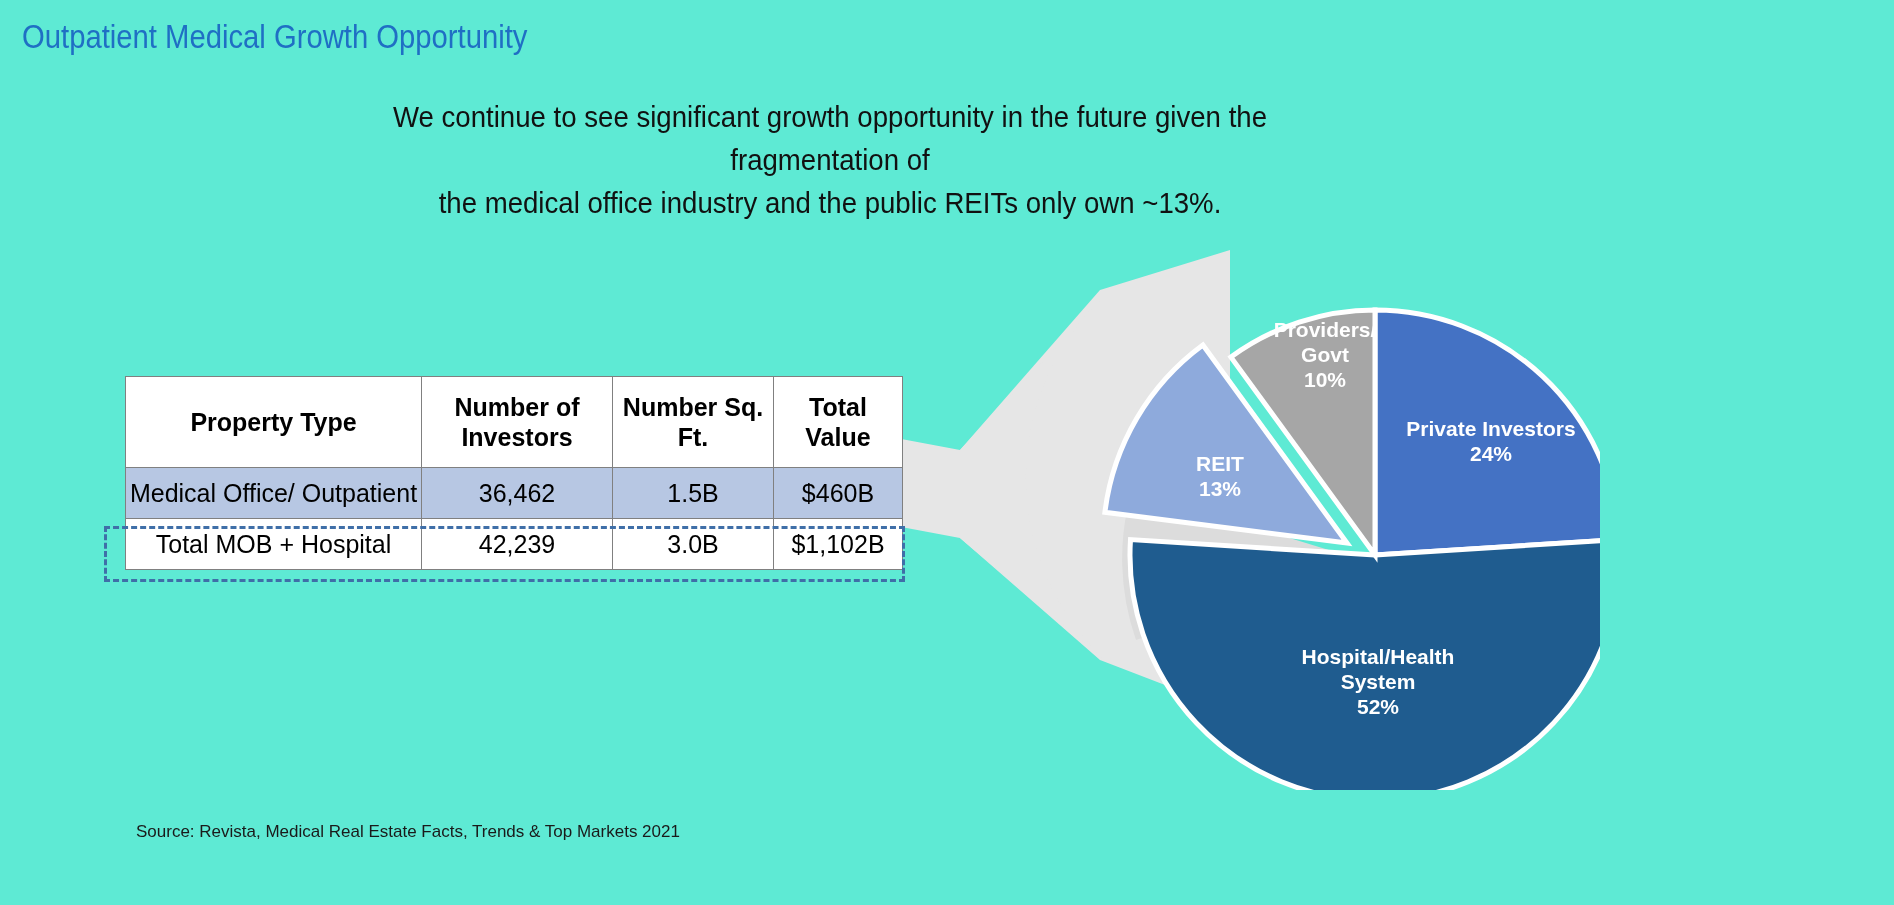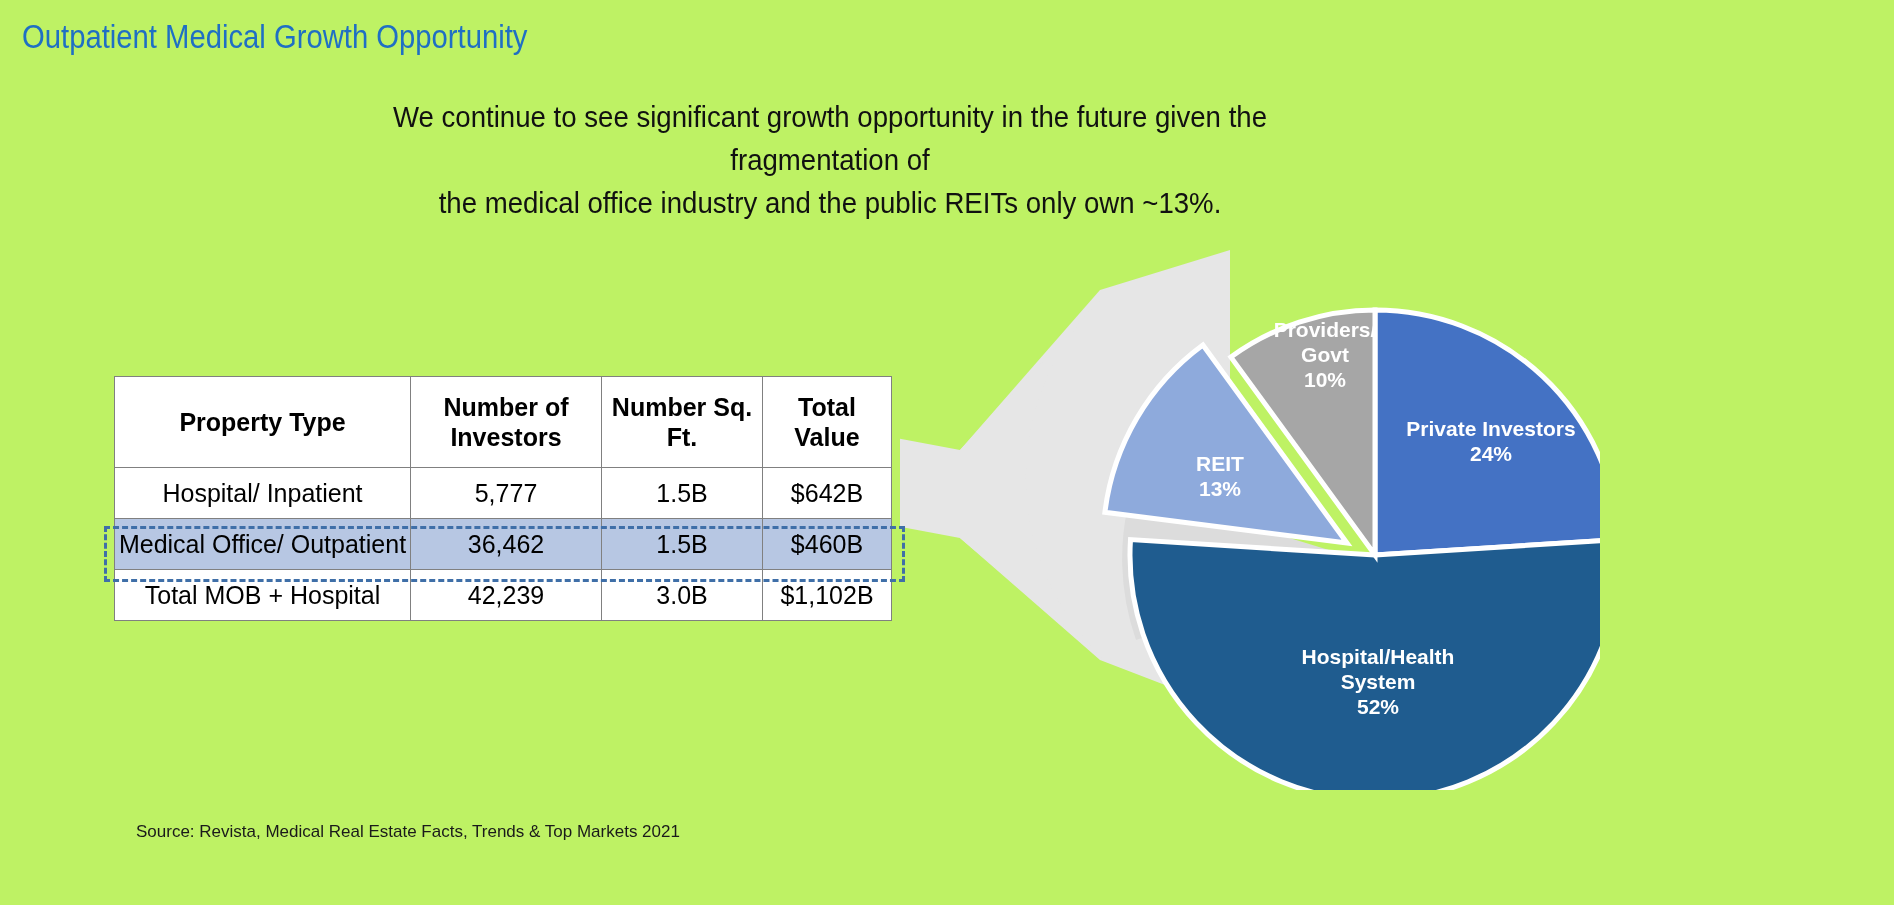--- a/index.html
+++ b/index.html
@@ -8,21 +8,21 @@
     background: #ffffff;
   }
   body {
     font-family: "Liberation Sans", sans-serif;
     -webkit-font-smoothing: antialiased;
   }
   #slide {
     position: relative;
     width: 1894px;
     height: 905px;
-    background: #bef264;
+    background: #5eead4;
     overflow: hidden;
   }
 
   
   #slide-title {
     position: absolute;
     left: 22px;
     top: 16px;
     font-size: 34px;
     line-height: 40px;
@@ -45,21 +45,21 @@
     font-size: 30px;
     line-height: 43px;
     font-family: "Liberation Sans Narrow", "Liberation Sans", sans-serif;
     transform: scaleX(0.92);
     transform-origin: center top;
   }
 
   
   #data-table {
     position: absolute;
-    left: 114px;
+    left: 125px;
     top: 376px;
     border-collapse: collapse;
     table-layout: fixed;
     background: #ffffff;
   }
   #data-table th, #data-table td {
     border: 1px solid #808080;
     text-align: center;
     vertical-align: middle;
     font-family: "Liberation Sans Narrow", "Liberation Sans", sans-serif;
@@ -187,26 +187,20 @@
   <table id="data-table">
     <thead>
       <tr>
         <th class="col-type">Property Type</th>
         <th class="col-num">Number of Investors</th>
         <th class="col-sqft">Number Sq. Ft.</th>
         <th class="col-value">Total Value</th>
       </tr>
     </thead>
     <tbody>
-      <tr>
-        <td>Hospital/ Inpatient</td>
-        <td>5,777</td>
-        <td>1.5B</td>
-        <td>$642B</td>
-      </tr>
       <tr class="highlight-row">
         <td>Medical Office/ Outpatient</td>
         <td>36,462</td>
         <td>1.5B</td>
         <td>$460B</td>
       </tr>
       <tr>
         <td>Total MOB + Hospital</td>
         <td>42,239</td>
         <td>3.0B</td>

